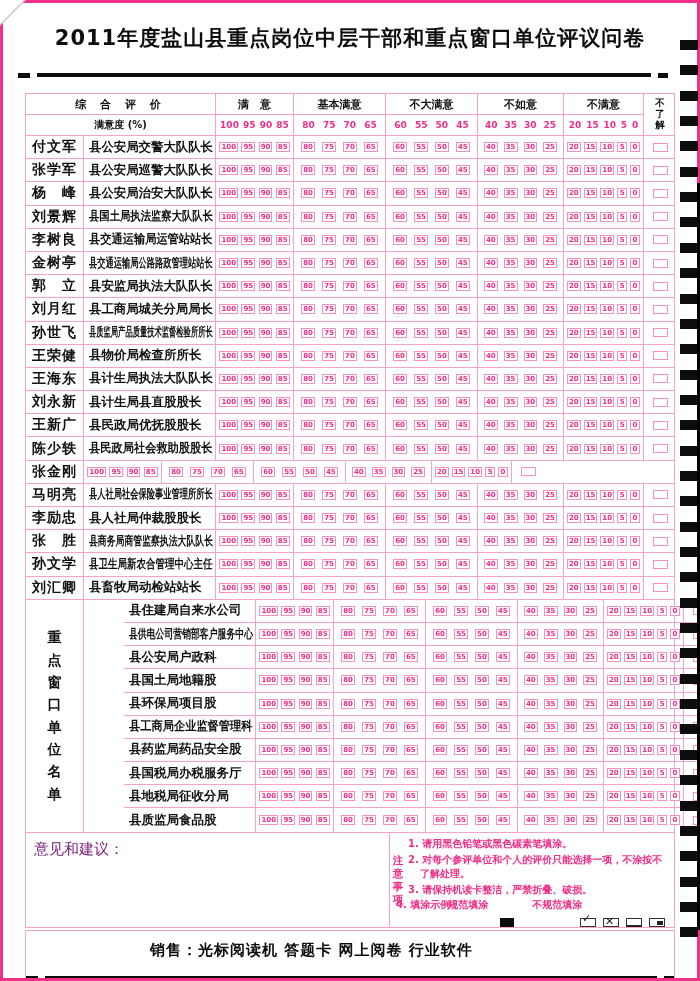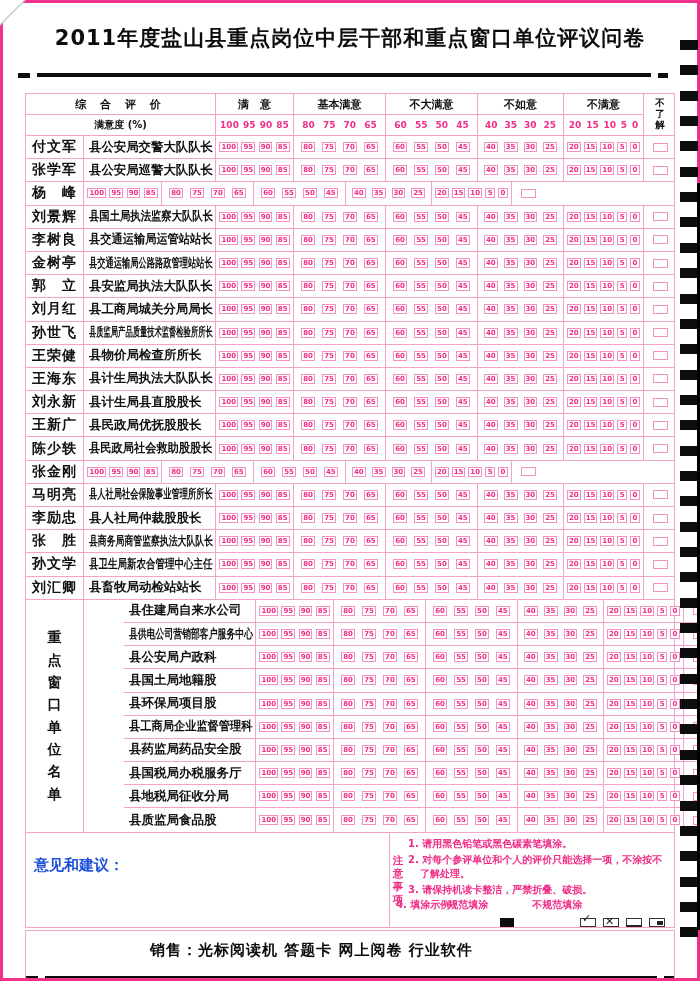--- a/index.html
+++ b/index.html
@@ -61,21 +61,21 @@
   .unkbox{width:15px;height:9px;border:1px solid var(--bubbrd);background:#fff;display:inline-block;}
 
   .wsection{display:flex;}
   .wlabel{width:58px;flex:none;border-right:1px solid var(--grid);display:flex;align-items:center;justify-content:center;
     font-size:14px;font-weight:bold;white-space:pre-line;line-height:1.6;text-align:center;}
   .wrows{flex:1;margin-left:40px;}
   .wrows .row:last-child{border-bottom:none;}
 
   
   .bottom{position:absolute;left:25px;top:832px;width:650px;height:96px;border:1px solid var(--grid);display:flex;background:#fff;}
-  .sugg{flex:1;padding:7px 8px;font-size:15px;font-weight:bold;color:#1d4ed8;margin-top:16px;}
+  .sugg{flex:1;padding:7px 8px;font-size:15px;font-weight:normal;color:#701a75;}
   .notes{width:285px;flex:none;border-left:1px solid var(--grid);display:flex;}
   .notes-label{width:16px;flex:none;color:var(--pink);font-size:10.5px;font-weight:bold;
     display:flex;align-items:center;justify-content:center;white-space:pre-line;line-height:1.25;}
   .notes-body{flex:1;padding:4px 5px 0 2px;color:var(--pink);font-size:10px;font-weight:bold;line-height:1.45;}
   .note-item{padding-left:12px;text-indent:-12px;margin-bottom:1px;}
   .note4{display:flex;padding-left:0;margin-top:1px;}
   .note4 .good{}
   .note4 .bad{margin-left:56px;}
   .symrow{display:flex;align-items:center;margin-top:4px;height:11px;}
   .sym-good{width:14px;height:9px;background:#0d0d0d;margin-left:92px;}
@@ -242,20 +242,23 @@
           <span class="bub">10</span>
           <span class="bub">5</span>
           <span class="bub">0</span>
         </div>
         <div class="cell w-unk">
           <span class="unkbox"></span>
         </div>
       </div>
       <div class="row">
         <div class="cell w-name name-cell">杨　峰</div>
+        <div class="cell w-pos pos-cell">
+          <span class="fit" style="transform: scaleX(0.992);">县公安局治安大队队长</span>
+        </div>
         <div class="cell w-g1">
           <span class="bub">100</span>
           <span class="bub">95</span>
           <span class="bub">90</span>
           <span class="bub">85</span>
         </div>
         <div class="cell w-g2">
           <span class="bub">80</span>
           <span class="bub">75</span>
           <span class="bub">70</span>

